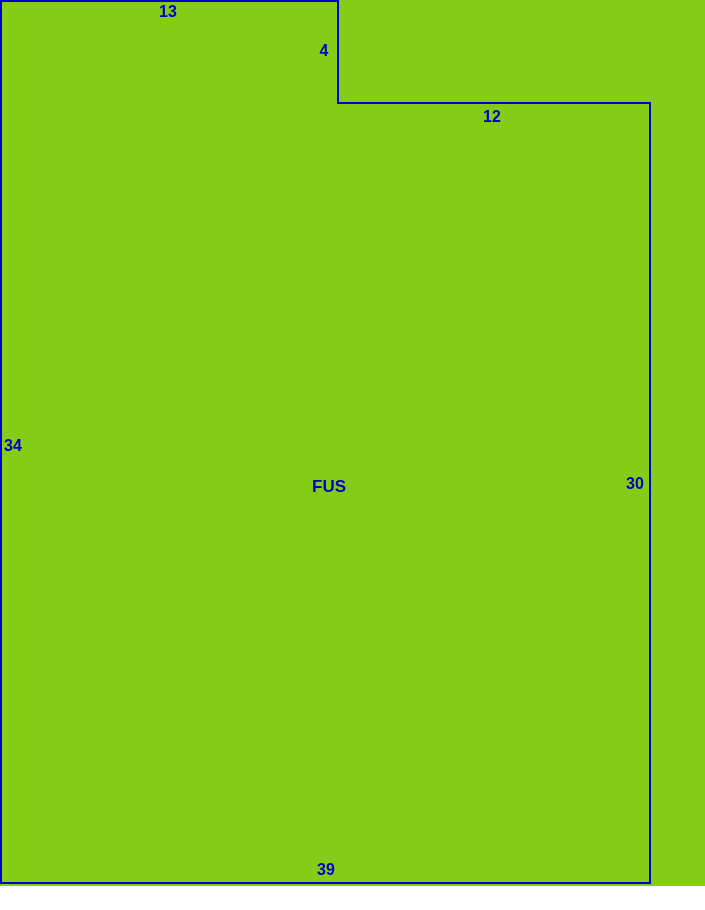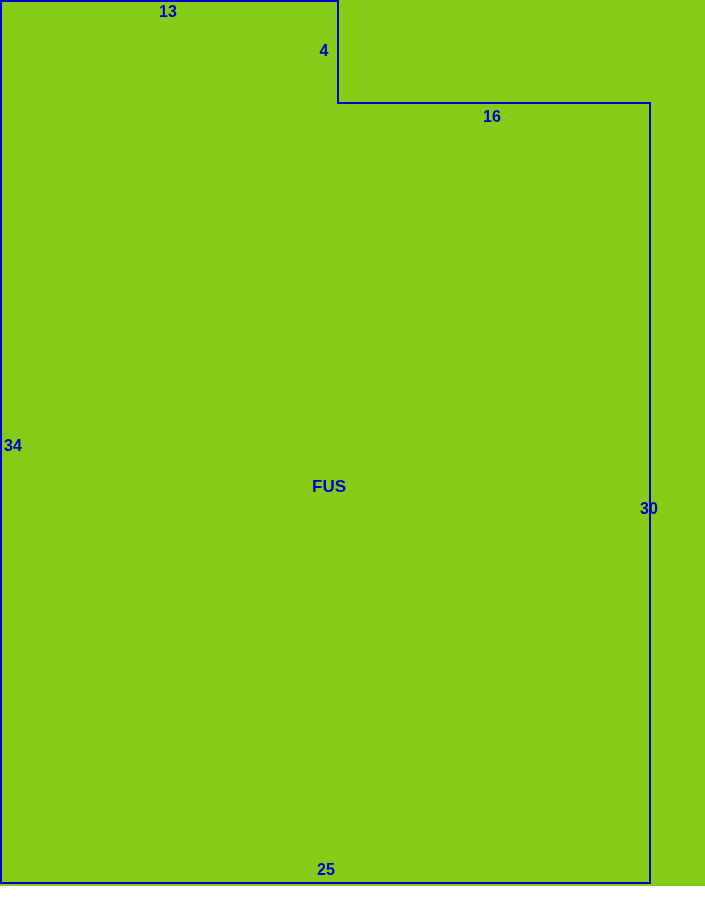--- a/index.html
+++ b/index.html
@@ -52,23 +52,23 @@
 <div class="canvas">
 
   <svg class="sketch-svg" viewBox="0 0 705 910" xmlns="http://www.w3.org/2000/svg">
     <polygon fill="none" stroke="#0000CC" stroke-width="2" stroke-linejoin="miter" points="1,1 338,1 338,103 650,103 650,883 1,883"></polygon>
   </svg>
 
   <div class="dim-label" style="left:168px; top:3px;">13</div>
 
   <div class="dim-label" style="left:324px; top:42px;">4</div>
 
-  <div class="dim-label" style="left:492px; top:108px;">16</div>
+  <div class="dim-label" style="left:492px; top:108px;">12</div>
 
   <div class="dim-label" style="left:13px; top:437px;">34</div>
 
   <div class="area-label" style="left:329px; top:433px;">FUS</div>
 
-  <div class="dim-label" style="left:635px; top:500px;margin-left:14px;">30</div>
+  <div class="dim-label" style="left:635px; top:475px;">30</div>
 
-  <div class="dim-label" style="left:326px; top:861px;">25</div>
+  <div class="dim-label" style="left:326px; top:861px;">39</div>
 
 </div>
 
 </body></html>

